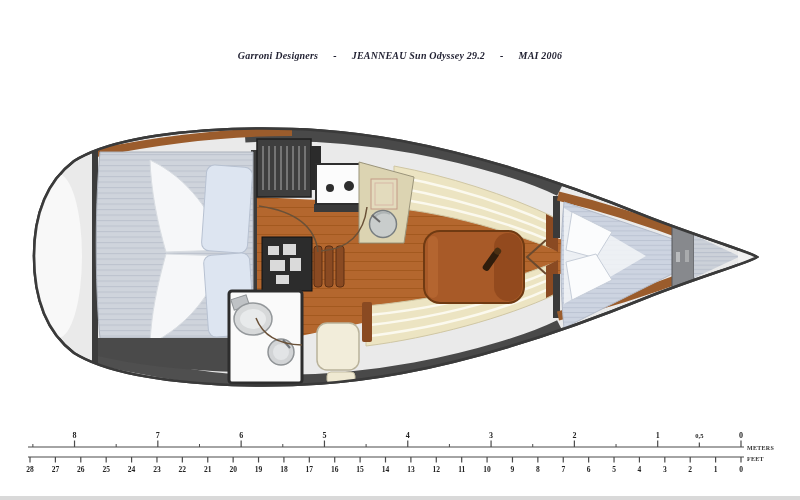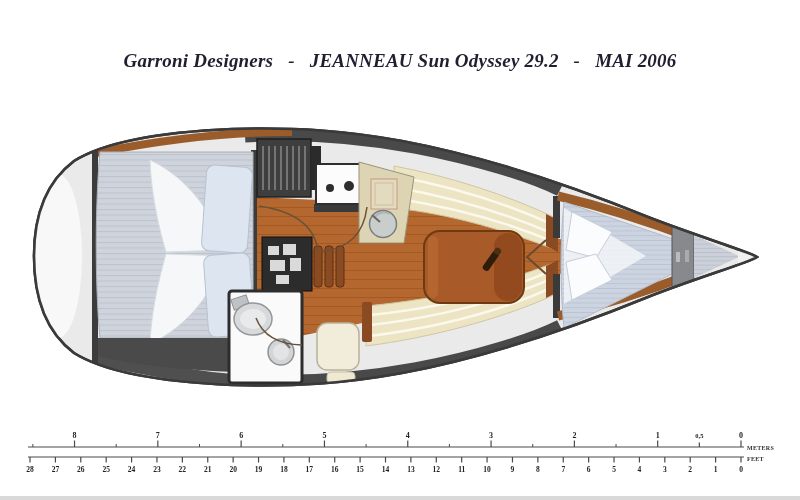--- a/index.html
+++ b/index.html
@@ -1,19 +1,19 @@
 <!DOCTYPE html>
 <html><head>
 <meta charset="utf-8">
 <style>
   html,body{margin:0;padding:0;background:#fff;}
   .canvas{position:relative;width:800px;height:500px;background:#ffffff;overflow:hidden;
           font-family:"Liberation Serif",serif;}
   .plan-title{position:absolute;top:50px;left:0;right:0;text-align:center;
-              font-style:italic;font-weight:bold;font-size:19px;color:#1f1f30;
+              font-style:italic;font-weight:bold;font-size:10px;color:#1f1f30;
               letter-spacing:.2px;white-space:nowrap;}
   .plan-title .sep{margin:0 15px;font-weight:bold;}
   svg{position:absolute;left:0;top:0;}
   .bottom-edge{position:absolute;left:0;right:0;bottom:0;height:4px;background:#d9d9d9;}
   text{font-family:"Liberation Serif",serif;}
 </style>
 </head>
 <body>
 
 <div class="canvas">

